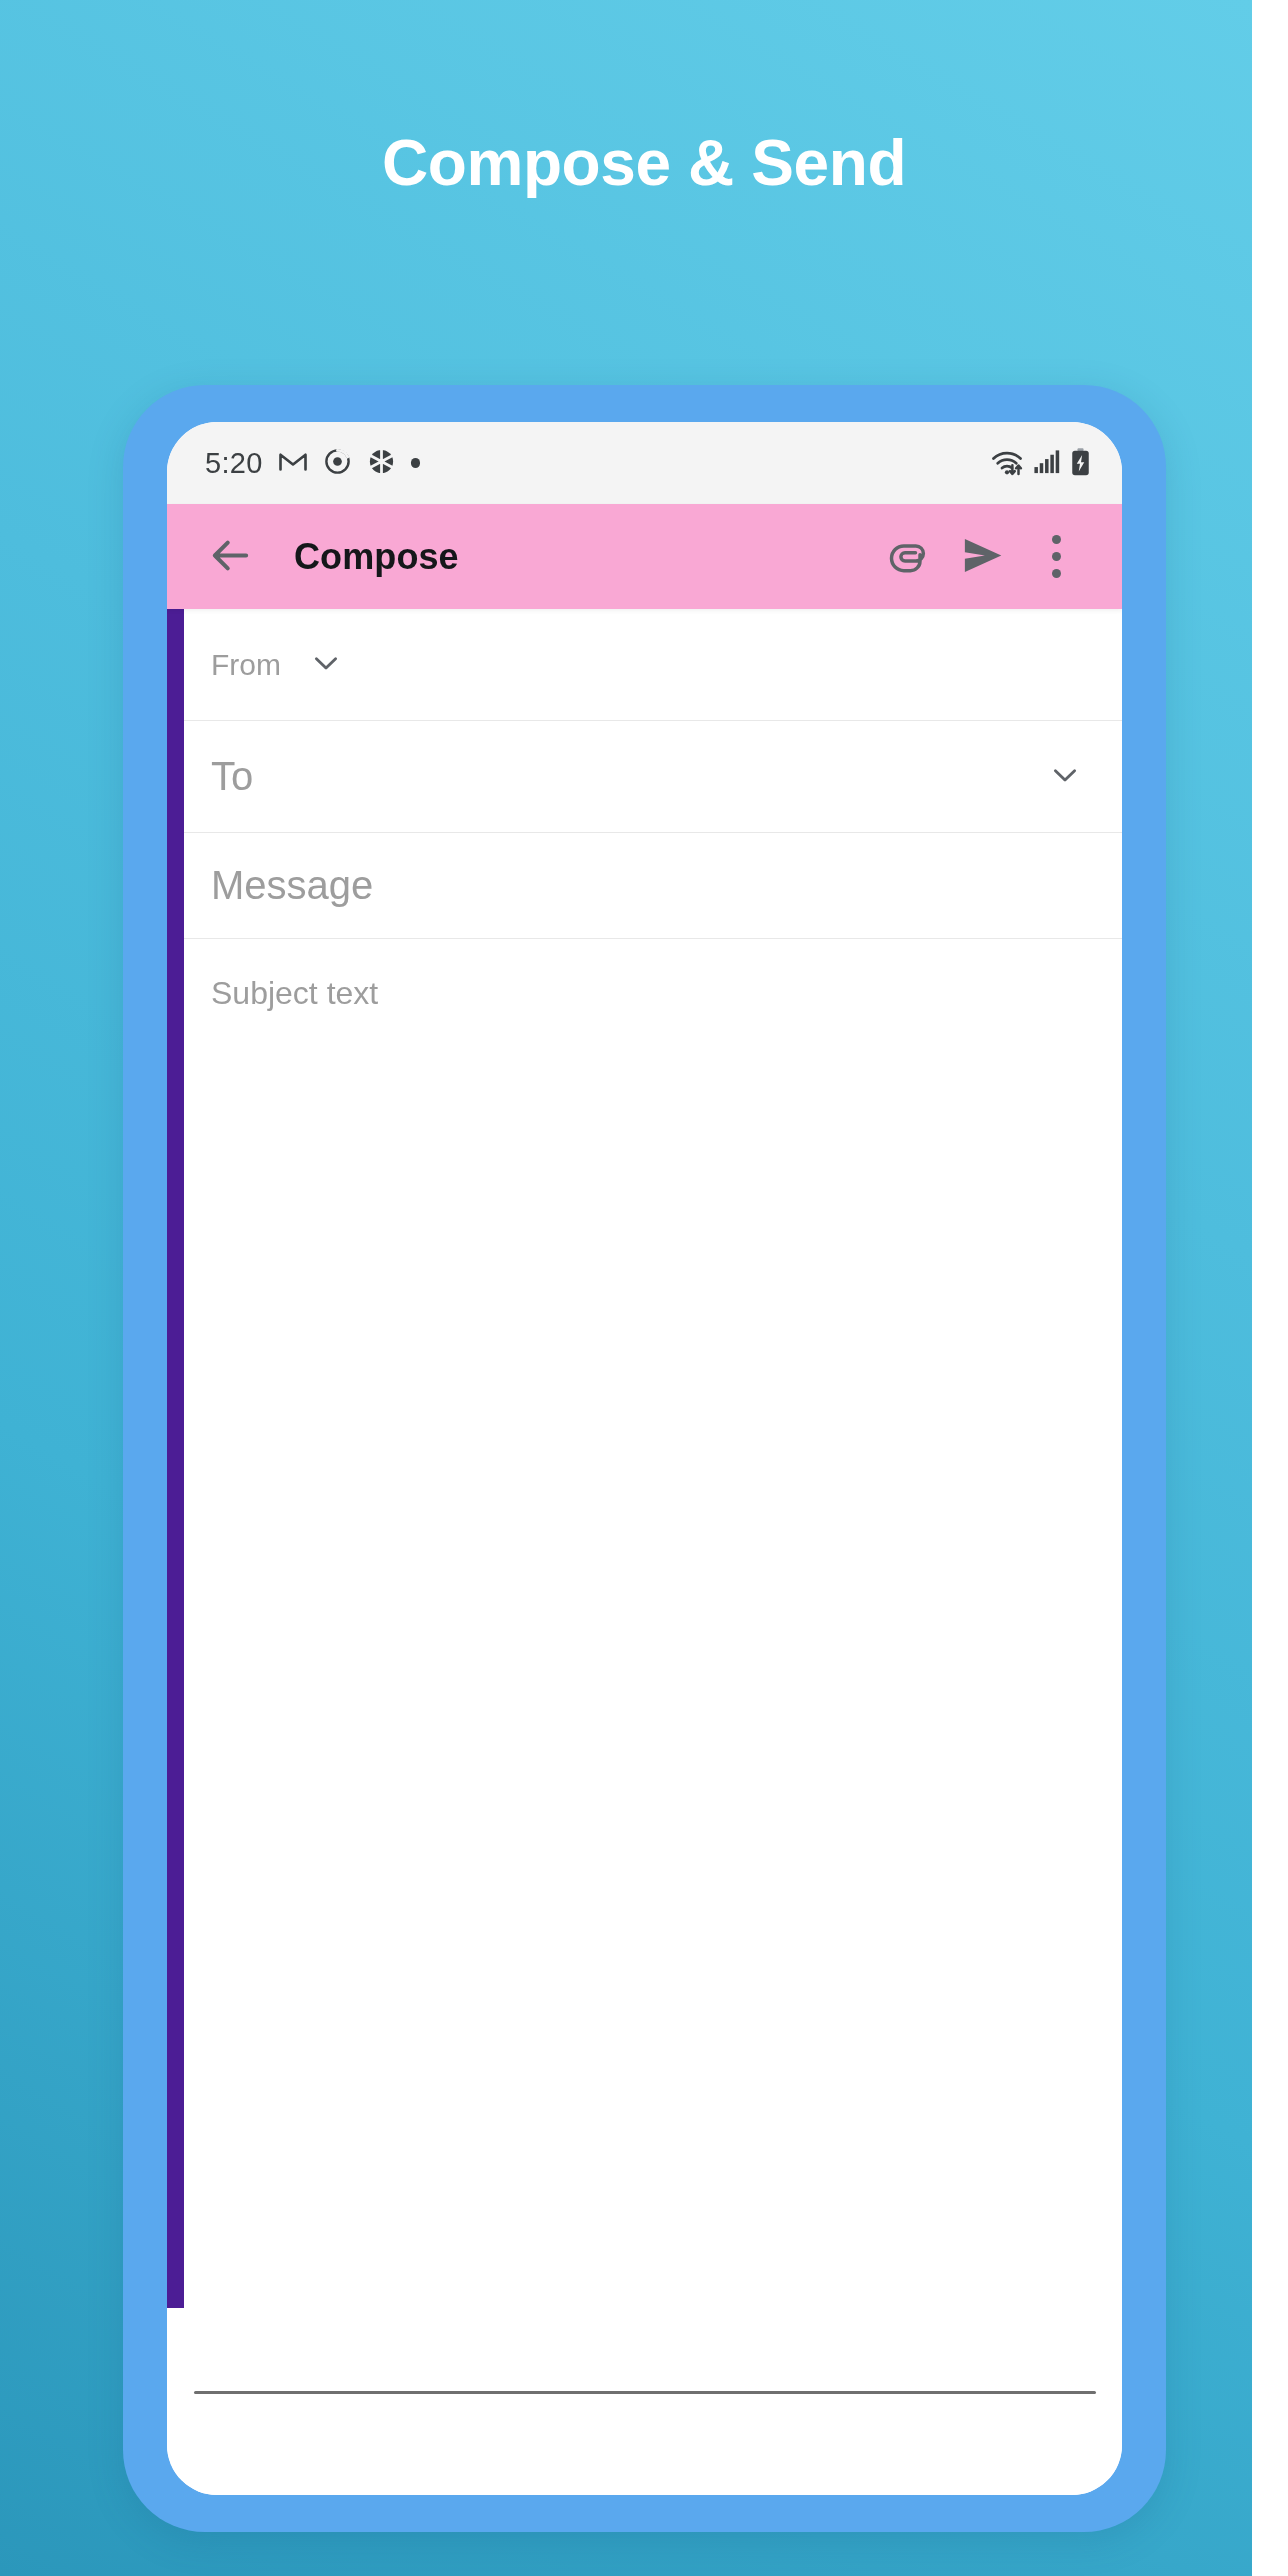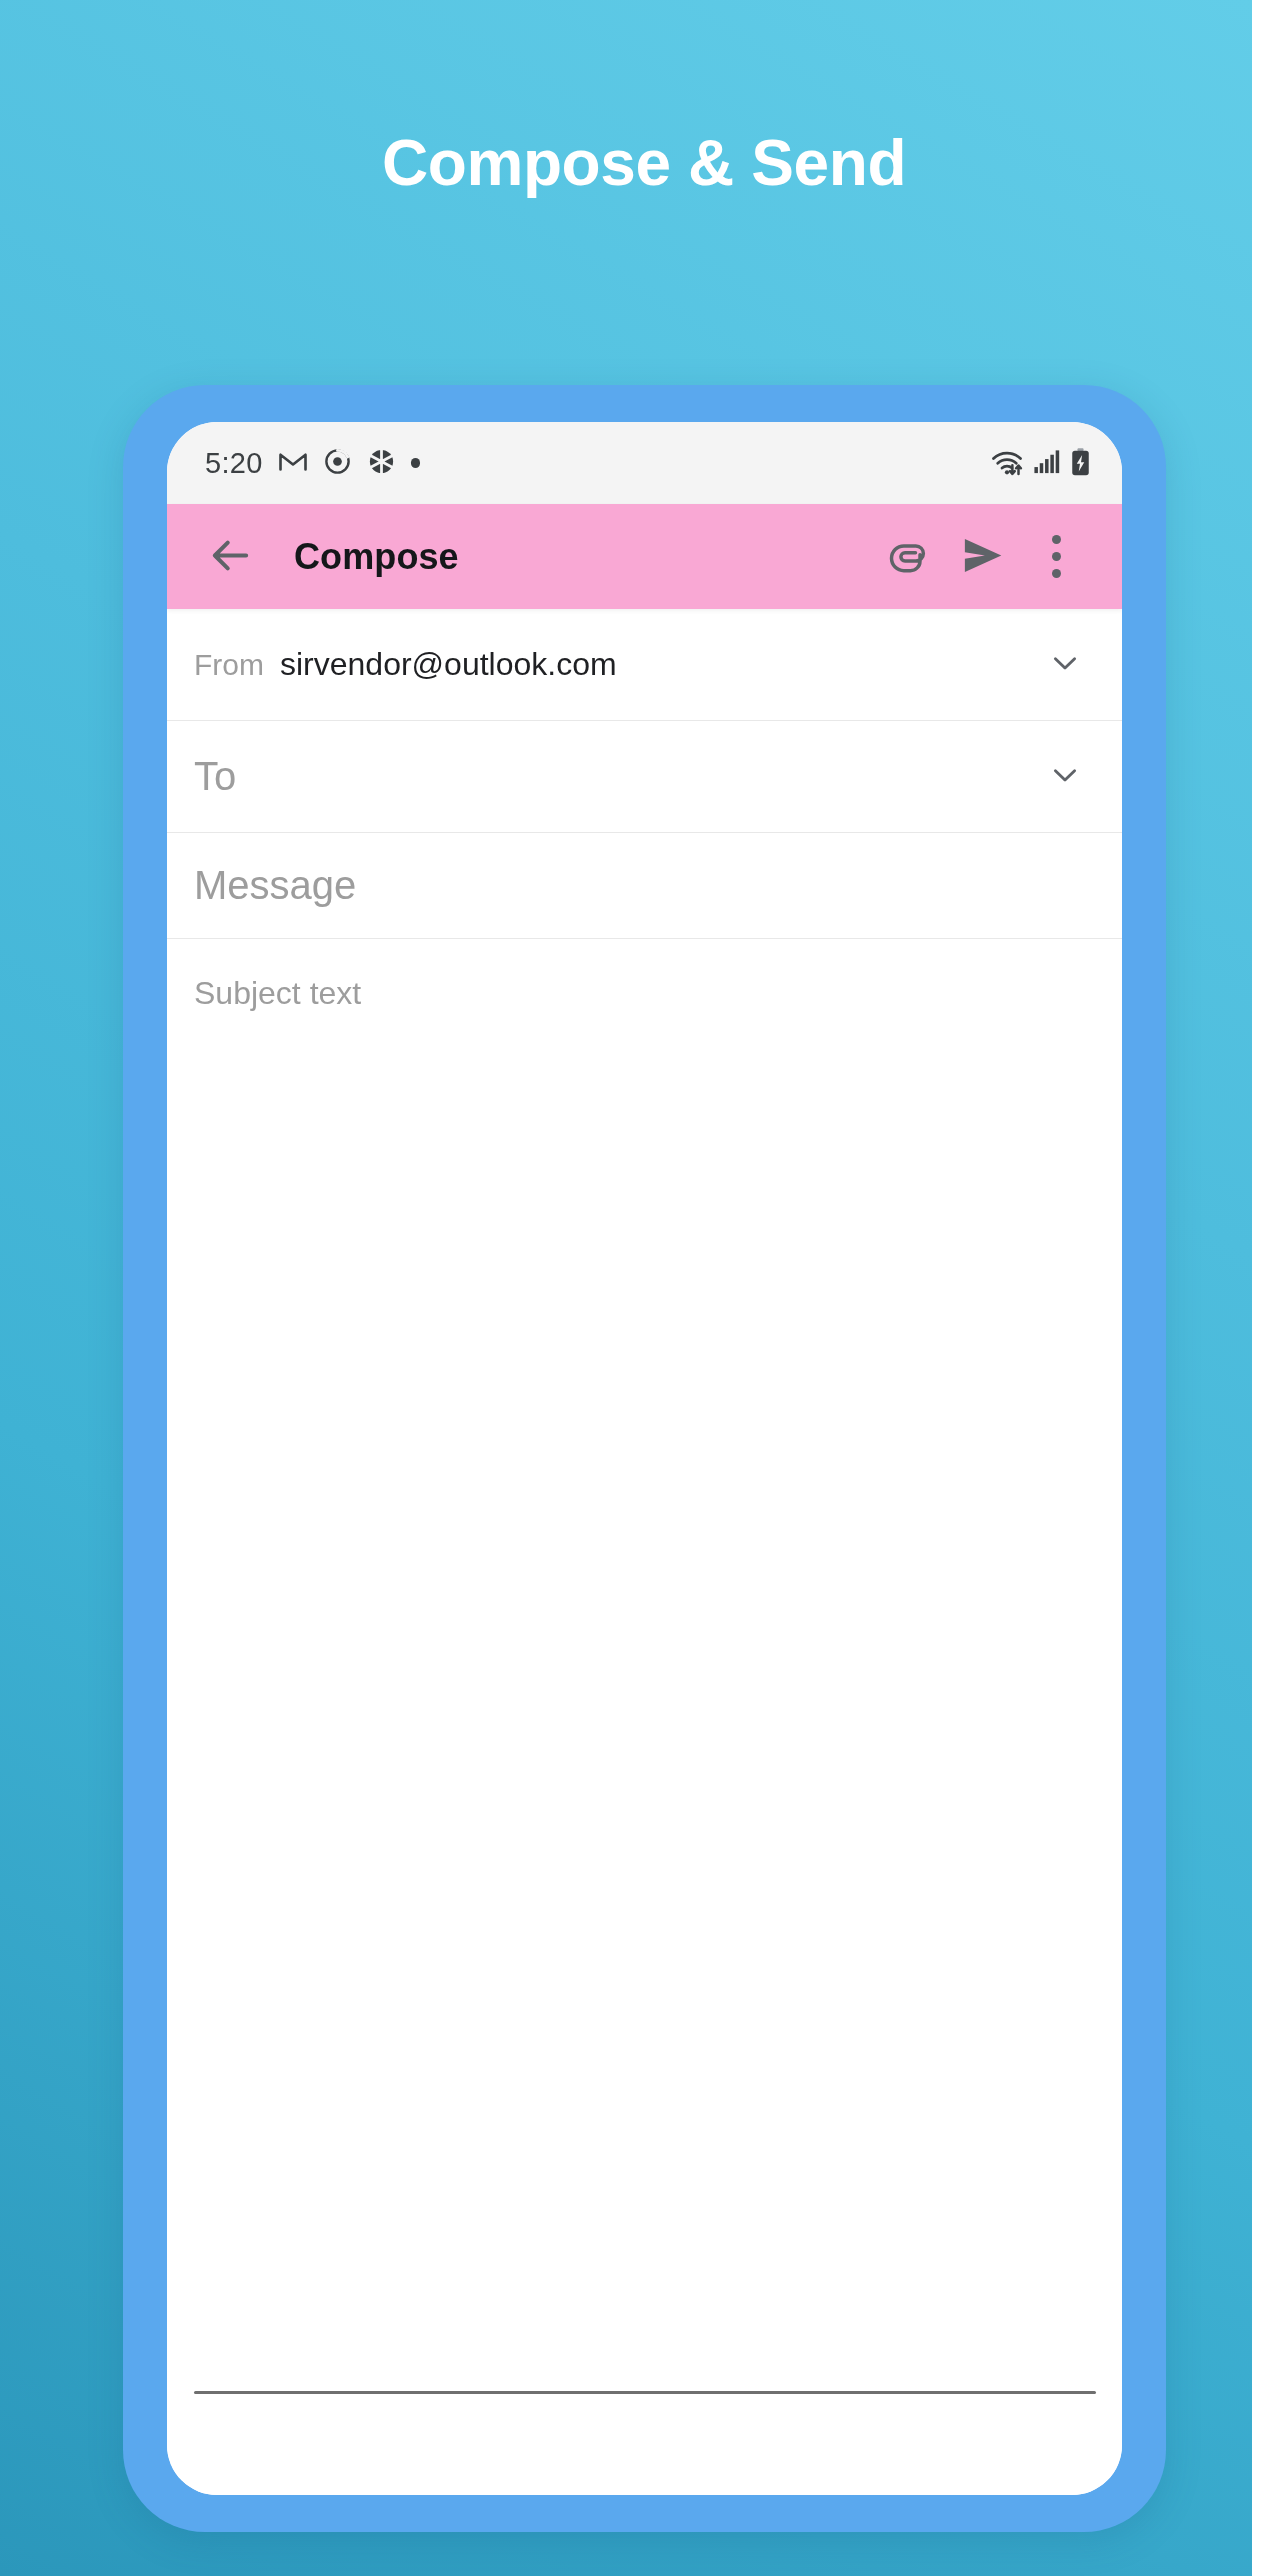--- a/index.html
+++ b/index.html
@@ -149,20 +149,21 @@
     height: 9px;
     border-radius: 50%;
     background: #5f6368;
     display: block;
   }
 
   
   .compose-body {
     background: #4c1d95;
     position: relative;
+    padding-left: 17px;
   }
   .field-row {
     display: flex;
     align-items: center;
     height: 112px;
     padding: 0 29px 0 27px;
     box-sizing: border-box;
     border-bottom: 1.8px solid #e8e8e8;
     background: #ffffff;
   }
@@ -341,21 +342,20 @@
                 <i></i>
             </span>
           </div>
         </div>
       </div>
 
       <div class="compose-body">
 
         <div class="field-row">
           <span class="field-label">From</span>
-          <span class="field-value">sirvendor@outlook.com</span>
           <span class="chev-btn">
             <span>
               <svg width="36" height="36" viewBox="0 0 24 24">
                 <path d="M5.6 9.2 L12 15.4 L18.4 9.2" fill="none" stroke="#5f6368" stroke-width="1.9" stroke-linecap="round" stroke-linejoin="round"></path>
               </svg>
             </span>
           </span>
         </div>
 
         <div class="field-row">

